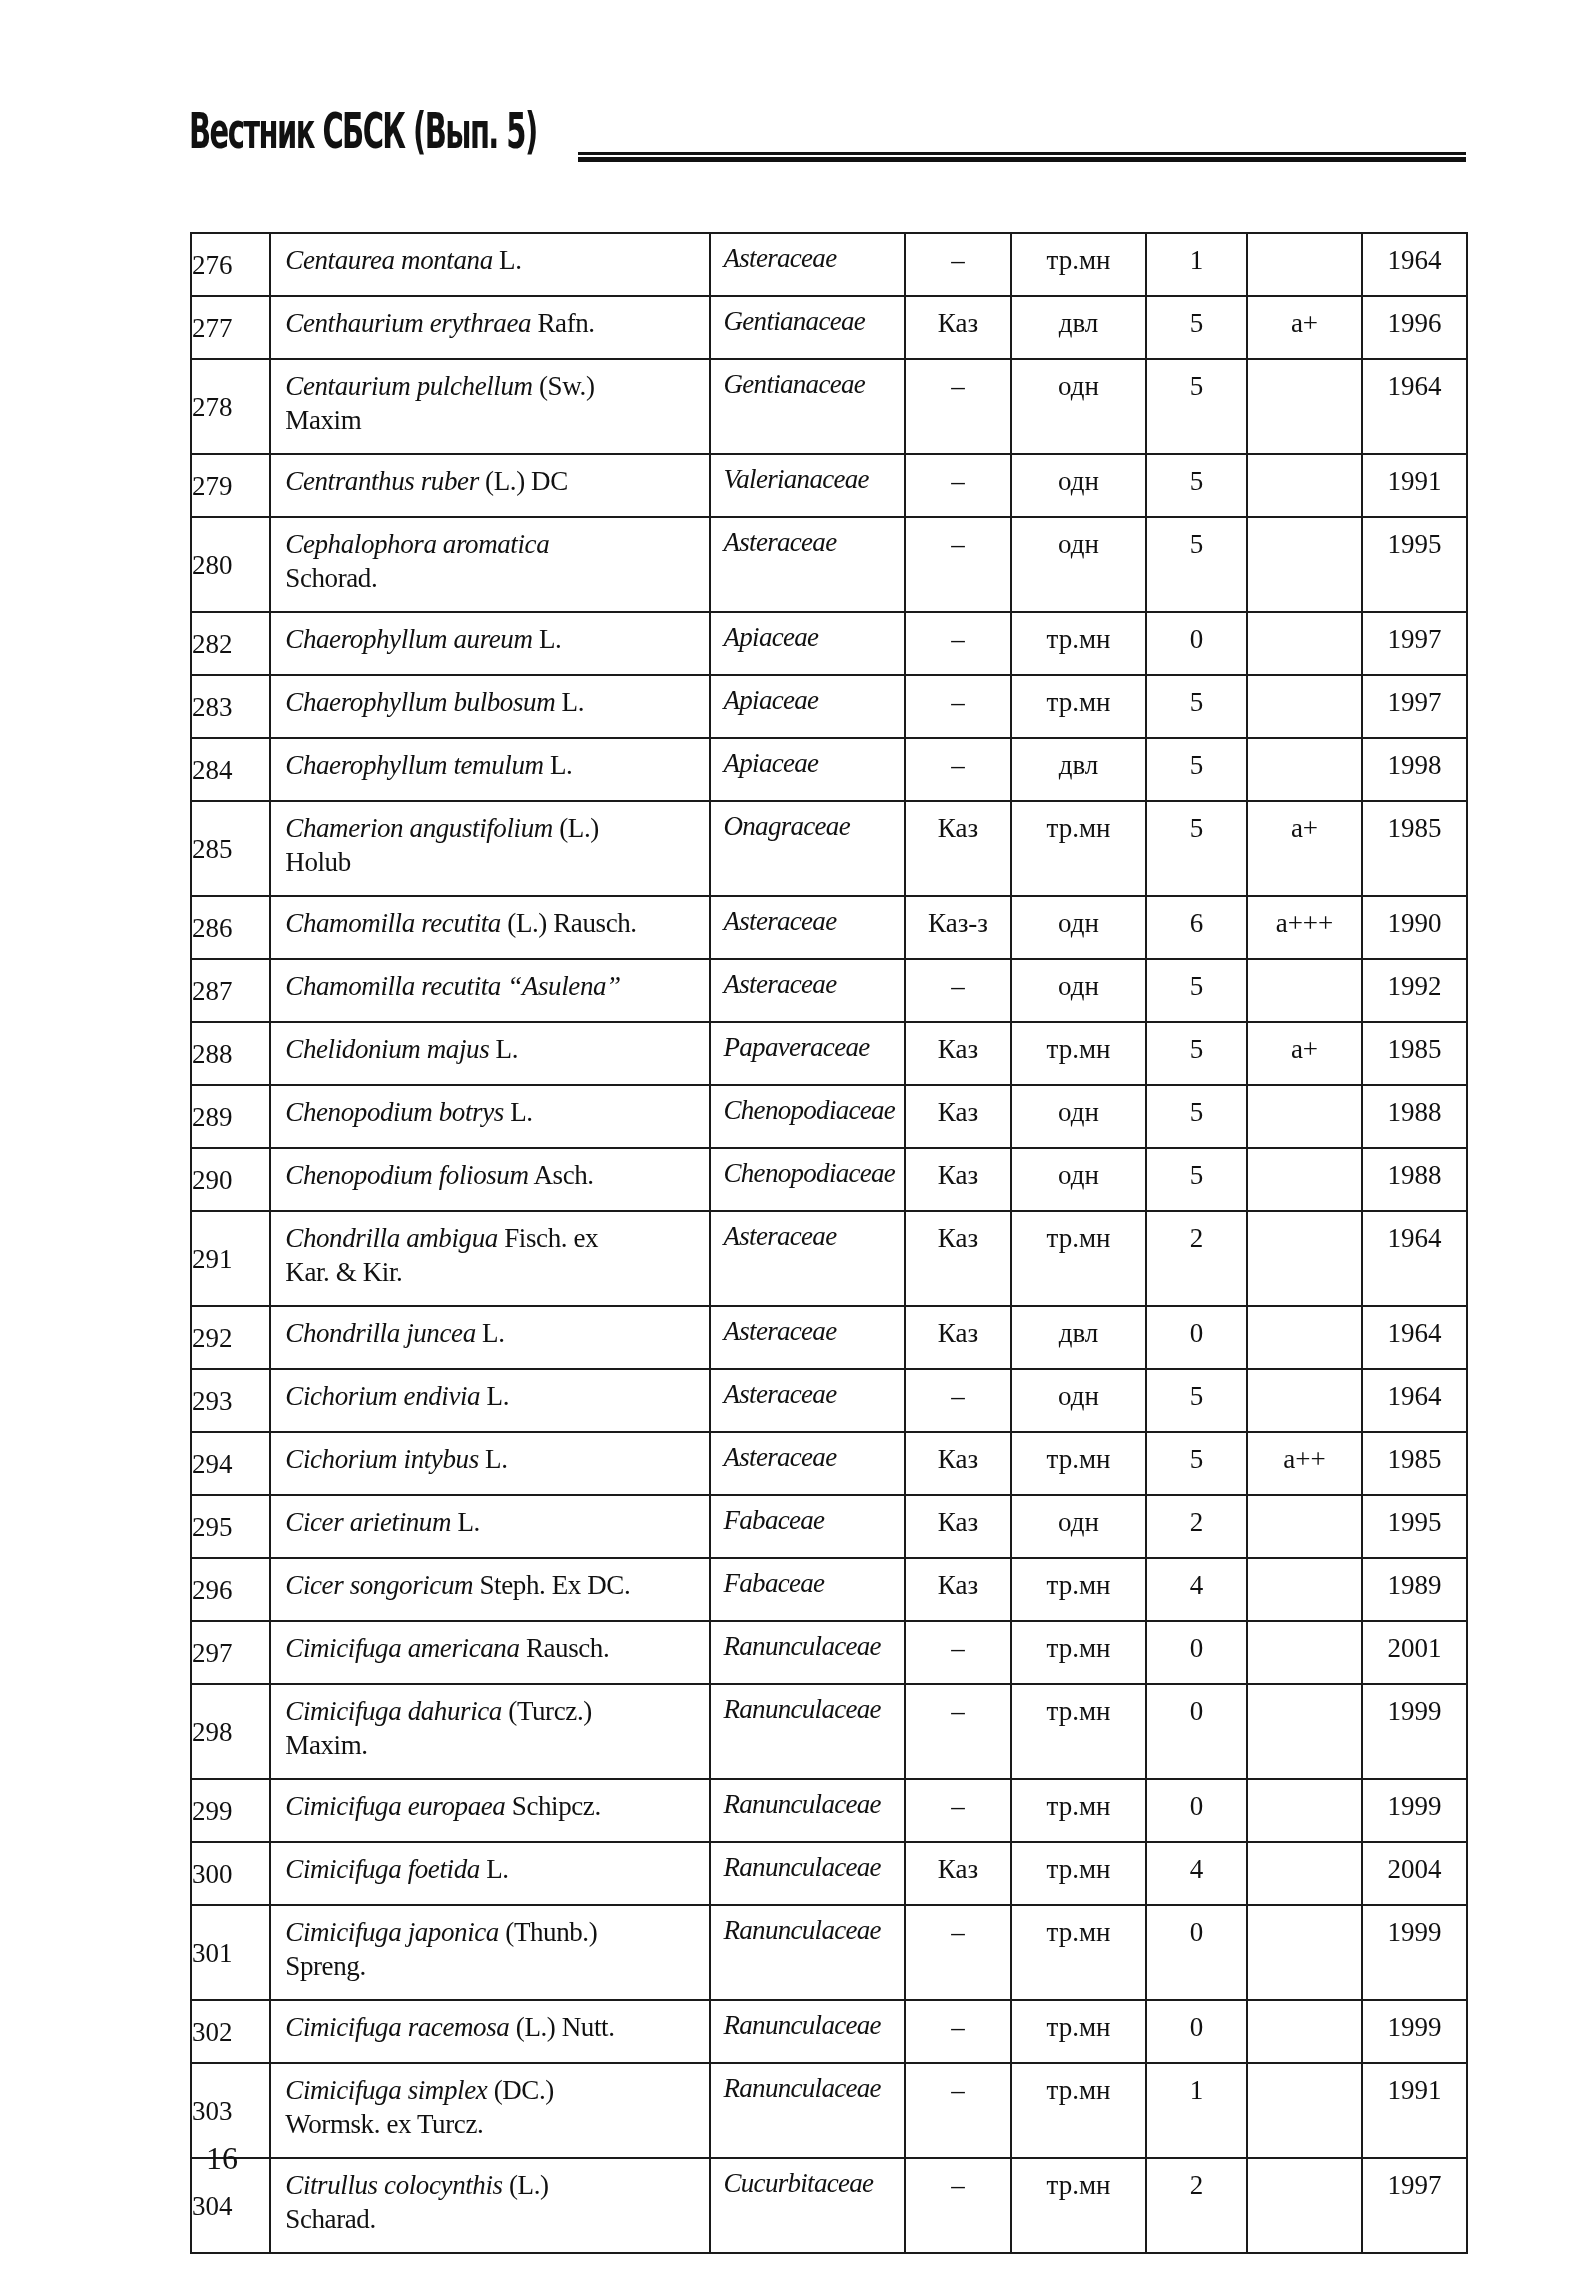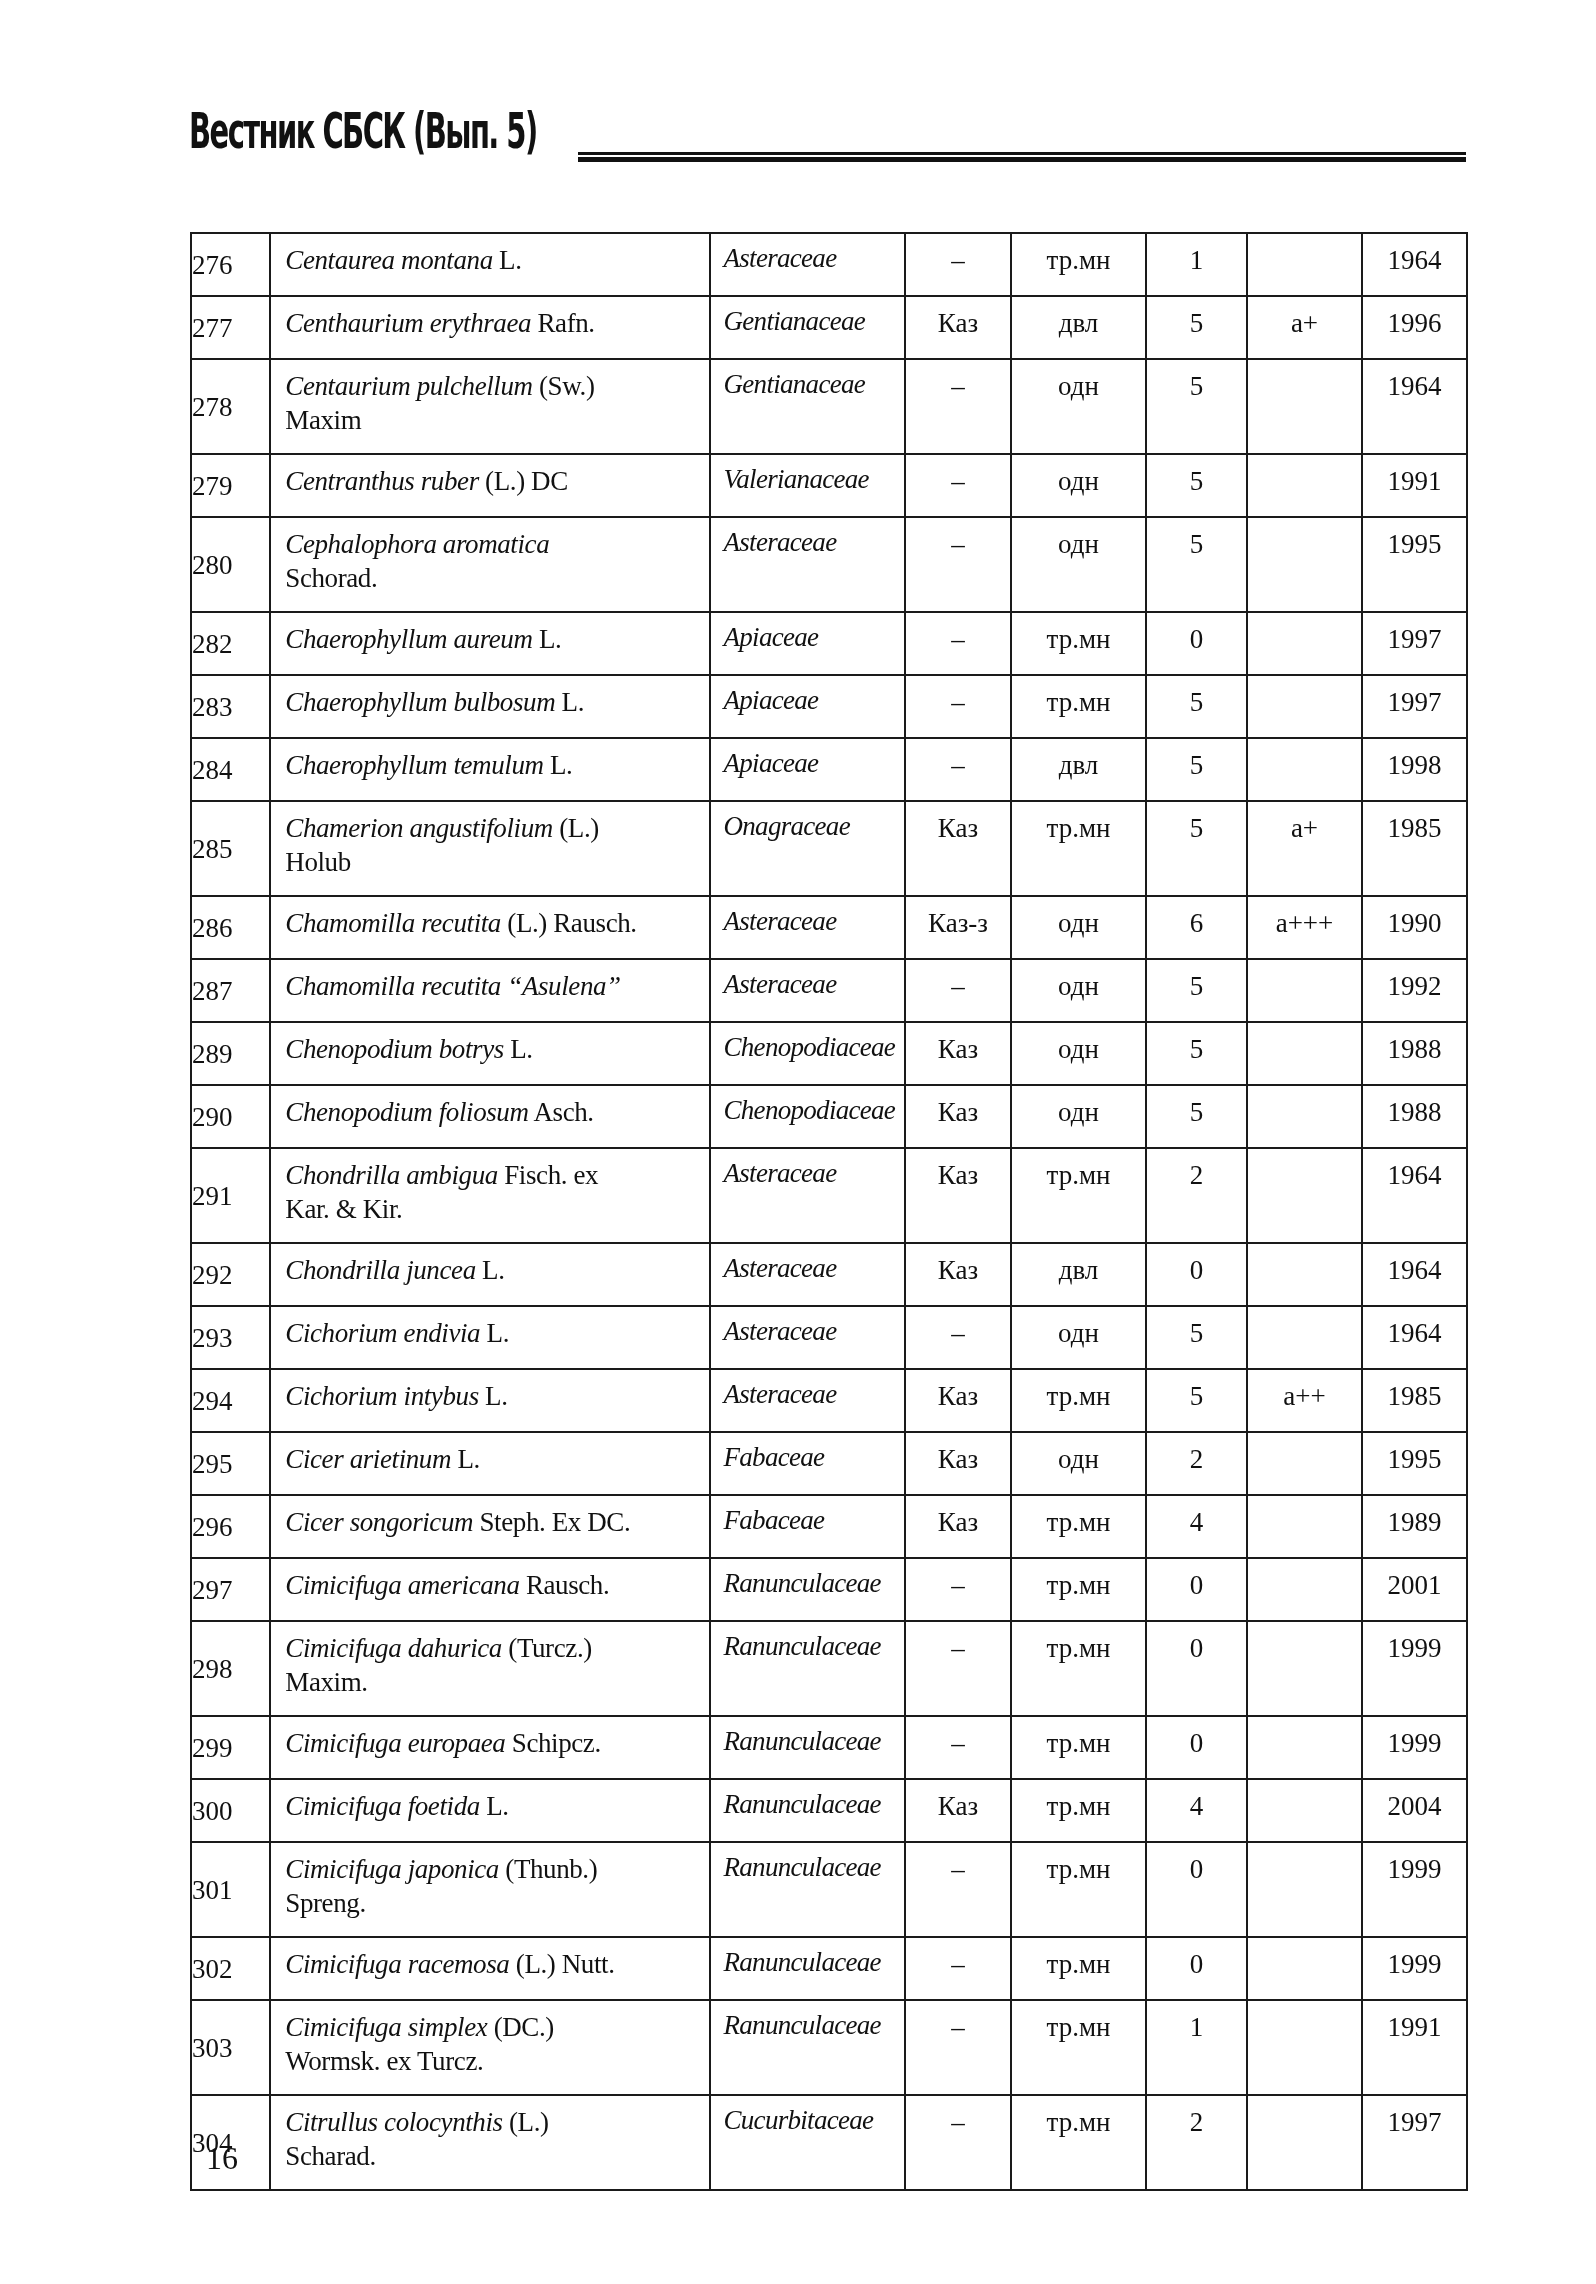--- a/index.html
+++ b/index.html
@@ -152,20 +152,30 @@
         <td class="num">287</td>
         <td class="name"><i>Chamomilla recutita “Asulena”</i><span></span></td>
         <td class="family">Asteraceae</td>
         <td class="center">–</td>
         <td class="center">одн</td>
         <td class="center">5</td>
         <td class="center"></td>
         <td class="center">1992</td>
       </tr>
       <tr class="single">
+        <td class="num">288</td>
+        <td class="name"><i>Chelidonium majus</i><span> L.</span></td>
+        <td class="family">Papaveraceae</td>
+        <td class="center">Каз</td>
+        <td class="center">тр.мн</td>
+        <td class="center">5</td>
+        <td class="center">a+</td>
+        <td class="center">1985</td>
+      </tr>
+      <tr class="single">
         <td class="num">289</td>
         <td class="name"><i>Chenopodium botrys</i><span> L.</span></td>
         <td class="family">Chenopodiaceae</td>
         <td class="center">Каз</td>
         <td class="center">одн</td>
         <td class="center">5</td>
         <td class="center"></td>
         <td class="center">1988</td>
       </tr>
       <tr class="single">

